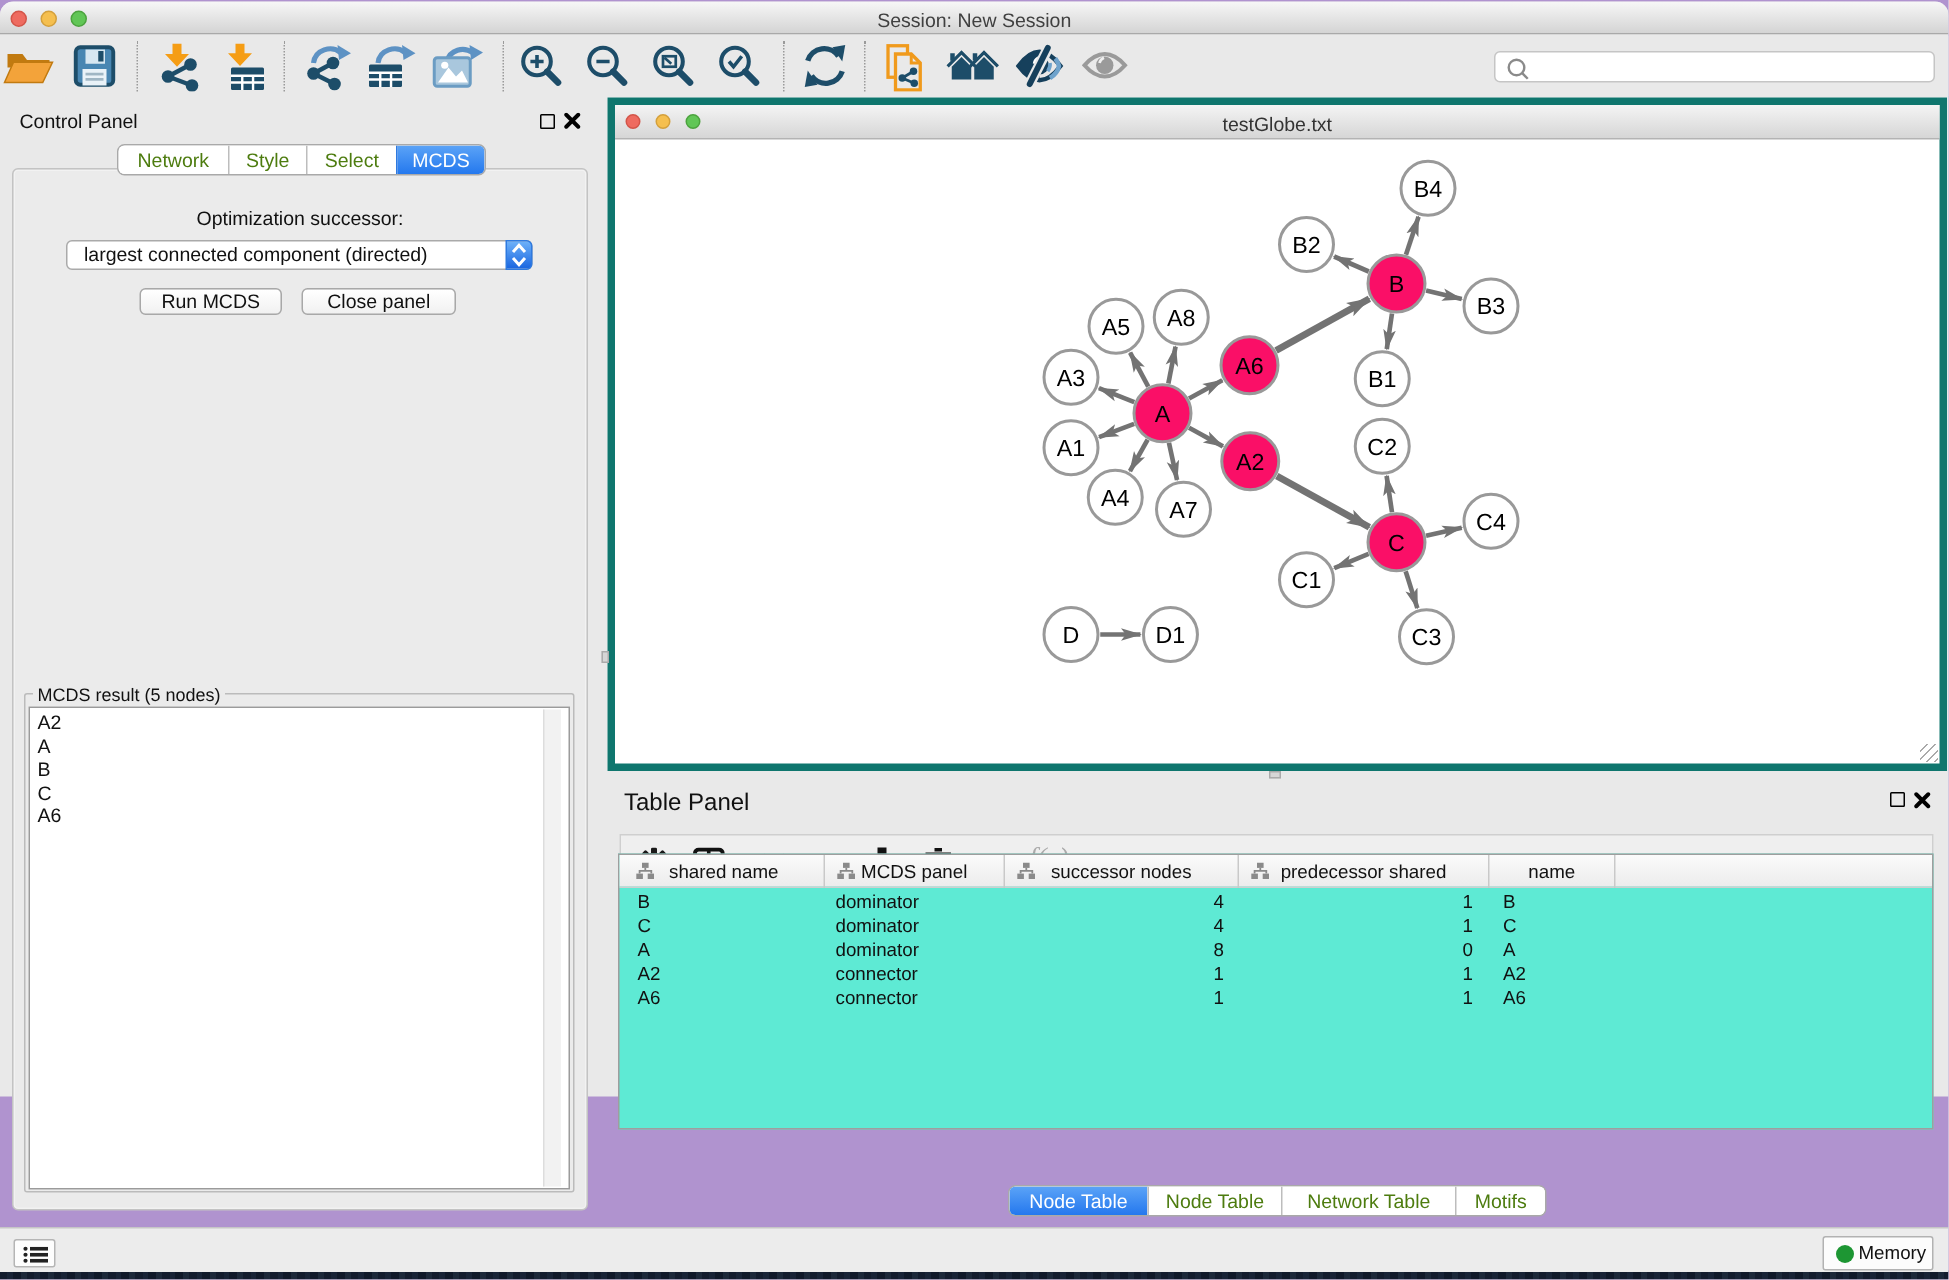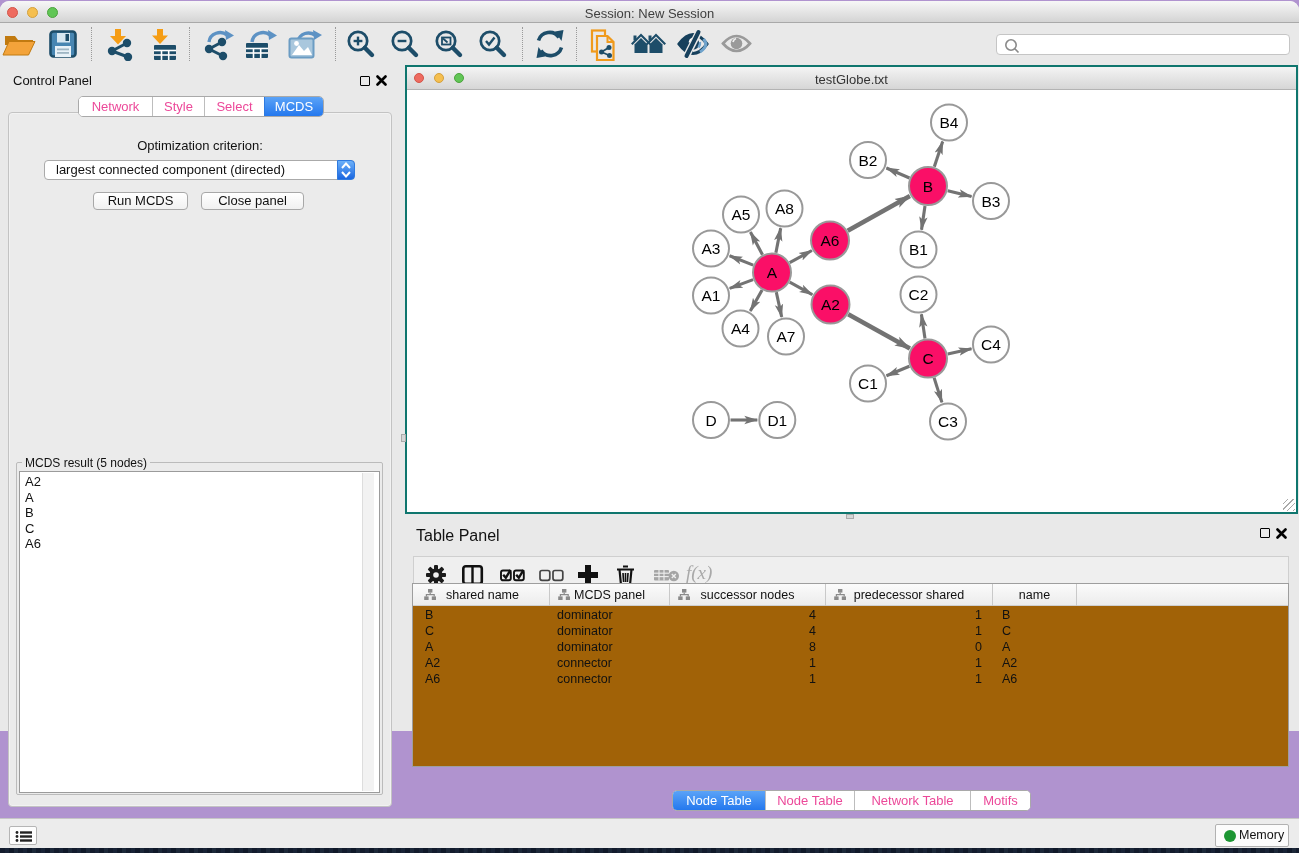--- a/index.html
+++ b/index.html
@@ -20,21 +20,21 @@
 #toolbar{position:absolute;left:0;top:23px;width:1299px;height:40px;background:#e9e9e9}
 .tsep{position:absolute;top:3px;height:34px;width:0;border-left:1px dotted #9a9a9a}
 .ticon{position:absolute;top:5px}
 #searchbox{position:absolute;left:996px;top:10px;width:294px;height:21px;background:#fff;
  border:1px solid #c5c5c5;border-radius:4px}
 
 #cp-title{position:absolute;left:13px;top:72px;font-size:13px;color:#111}
 #cp-box{position:absolute;left:8px;top:111px;width:384px;height:695px;background:#ebebeb;
  border:1px solid #c3c3c3;border-radius:4px;box-shadow:inset 0 0 0 1px #f2f2f2}
 .tabs{position:absolute;display:flex;height:21px;border:1px solid #a9a9a9;border-radius:5px;overflow:hidden;background:#fff}
-.tabs .seg{height:100%;display:flex;align-items:center;justify-content:center;font-size:13px;color:#ec4899;
+.tabs .seg{height:100%;display:flex;align-items:center;justify-content:center;font-size:13px;color:#4d7c0f;
  border-left:1px solid #bdbdbd;background:#fff}
 .tabs .seg:first-child{border-left:none}
 .tabs .sel{background:linear-gradient(#5ba3f7,#2478ee);color:#fff;border-left-color:#2e7ae0}
 #cp-tabs{left:78px;top:95px}
 #cp-tabs .s1{width:73px}#cp-tabs .s2{width:52px}#cp-tabs .s3{width:60px}#cp-tabs .s4{width:59px}
 #optlabel{position:absolute;left:8px;top:137px;width:384px;text-align:center;font-size:13px;color:#111}
 #dropdown{position:absolute;left:44px;top:159px;width:311px;height:20px;background:#fff;
  border:1px solid #aaa;border-radius:4px;font-size:13px;color:#111;line-height:18px;padding-left:11px}
 #dropdown .stepper{position:absolute;right:-1px;top:-1px;width:18px;height:20px;border-radius:0 4px 4px 0;
  background:linear-gradient(#6db1f9,#1a66e0);border:1px solid #2e7ae0}
@@ -42,36 +42,36 @@
  font-size:13px;color:#111;text-align:center;line-height:16px}
 #btn-run{left:93px;top:191px;width:95px}
 #btn-close{left:201px;top:191px;width:103px}
 #groupbox{position:absolute;left:16px;top:461px;width:367px;height:333px;border:1px solid #bbb;border-radius:2px}
 #grouplab{position:absolute;left:22px;top:455px;background:#ebebeb;padding:0 3px;font-size:12px;color:#111}
 #mcdslist{position:absolute;left:19px;top:470px;width:361px;height:322px;background:#fff;border:1px solid #9b9b9b;
  font-size:13px;color:#111;line-height:15.6px;padding:2px 0 0 5px}
 #mcdstrack{position:absolute;left:342px;top:1px;width:12px;height:318px;background:#f2f2f2;border-left:1px solid #ddd}
 
 
-#netwin{position:absolute;left:405px;top:64px;width:893px;height:449px;background:#fff;border:2px solid #0f766e}
+#netwin{position:absolute;left:405px;top:64px;width:893px;height:449px;background:#fff;border:5px solid #0f766e}
 #nw-title{position:absolute;left:0;top:0;width:100%;height:23px;background:linear-gradient(#f4f4f4,#d6d6d6);
  border-bottom:1px solid #b3b3b3}
 #nw-title .t1{left:7px;top:6px;width:10px;height:10px;background:#ee6b60;border:1px solid #d35549}
 #nw-title .t2{left:27px;top:6px;width:10px;height:10px;background:#f5bf4f;border:1px solid #d4a03c}
 #nw-title .t3{left:47px;top:6px;width:10px;height:10px;background:#61c656;border:1px solid #4ca33e}
 #nw-title .title{position:absolute;left:0;width:100%;top:5px;text-align:center;font-size:13px;color:#333}
 #graph{position:absolute;left:0px;top:24px}
 #graph text{font-size:15.5px;fill:#000;font-family:"Liberation Sans",sans-serif}
 #grip{position:absolute;right:1px;bottom:1px;width:12px;height:12px;
  background:repeating-linear-gradient(135deg,transparent 0 3px,#aaa 3px 4px)}
 .splitw{position:absolute;background:#d6d6d6;border:1px solid #aaa}
 
 #tp-title{position:absolute;left:416px;top:526px;font-size:16px;color:#111}
 #tp-toolbar{position:absolute;left:413px;top:555px;width:876px;height:36px;background:#efefef;border:1px solid #cfcfcf}
-#tablebox{position:absolute;left:412px;top:582px;width:877px;height:184px;background:#a16207;border:1px solid #9e9e9e}
+#tablebox{position:absolute;left:412px;top:568px;width:877px;height:184px;background:#5eead4;border:1px solid #9e9e9e}
 #thead{position:absolute;left:0;top:0;width:875px;height:22px;background:linear-gradient(#fbfbfb,#ececec);border-bottom:1px solid #cfcfcf}
 .hcell{position:absolute;top:0;height:22px;border-right:1px solid #c9c9c9;font-size:12.5px;color:#111;
  display:flex;align-items:center;justify-content:center}
 .hico{position:absolute;left:8px;top:5px}
 .trow{position:absolute;font-size:12.5px;color:#111;height:16px;line-height:16px}
 .cell{position:absolute;top:0;height:16px}
 .num{text-align:right}
 
 #bot-tabs{left:672px;top:789px}
 #bot-tabs .s1{width:92px}#bot-tabs .s2{width:89px}#bot-tabs .s3{width:116px}#bot-tabs .s4{width:60px}
@@ -241,21 +241,21 @@
 <svg class="abs" style="left:376px;top:74px" width="12" height="12">
       <path d="M1.5,1.5 L9.5,9.5 M9.5,1.5 L1.5,9.5" stroke="#000" stroke-width="2.6" stroke-linecap="round"></path>
     </svg>
 <div id="cp-box"></div>
 <div class="tabs" id="cp-tabs">
  <div class="seg s1">Network</div>
       <div class="seg s2">Style</div>
  <div class="seg s3">Select</div>
       <div class="seg s4 sel">MCDS</div>
     </div>
-<div id="optlabel">Optimization criterion:</div>
+<div id="optlabel">Optimization successor:</div>
 <div id="dropdown">largest connected component (directed)
  <div class="stepper">
         <svg width="16" height="18" style="position:absolute;left:0;top:0">
   <path d="M4,7 L8,2.5 L12,7" fill="none" stroke="#fff" stroke-width="2"></path>
   <path d="M4,11 L8,15.5 L12,11" fill="none" stroke="#fff" stroke-width="2"></path>
         </svg>
       </div></div>
 <div class="btn" id="btn-run">Run MCDS</div>
 <div class="btn" id="btn-close">Close panel</div>
 <div id="groupbox"></div>

